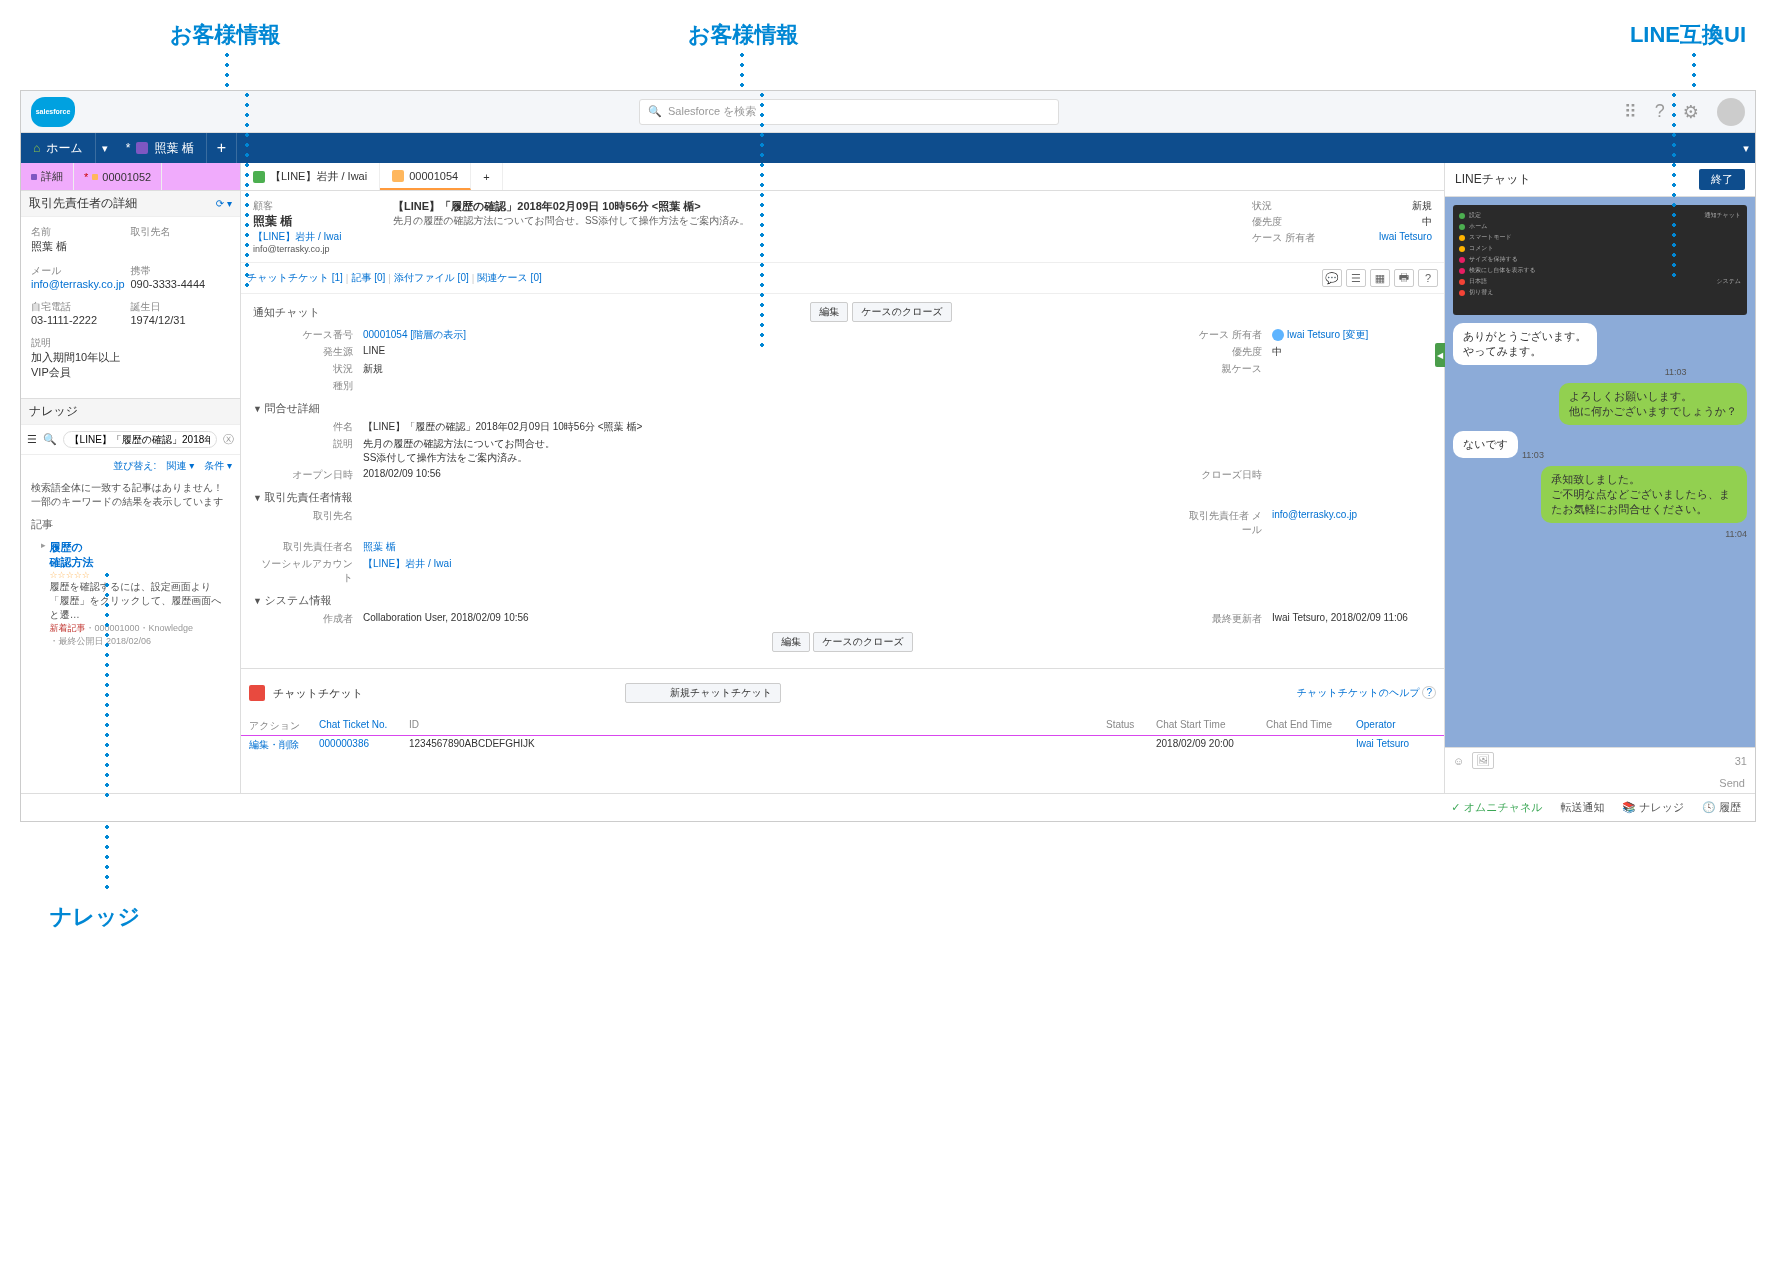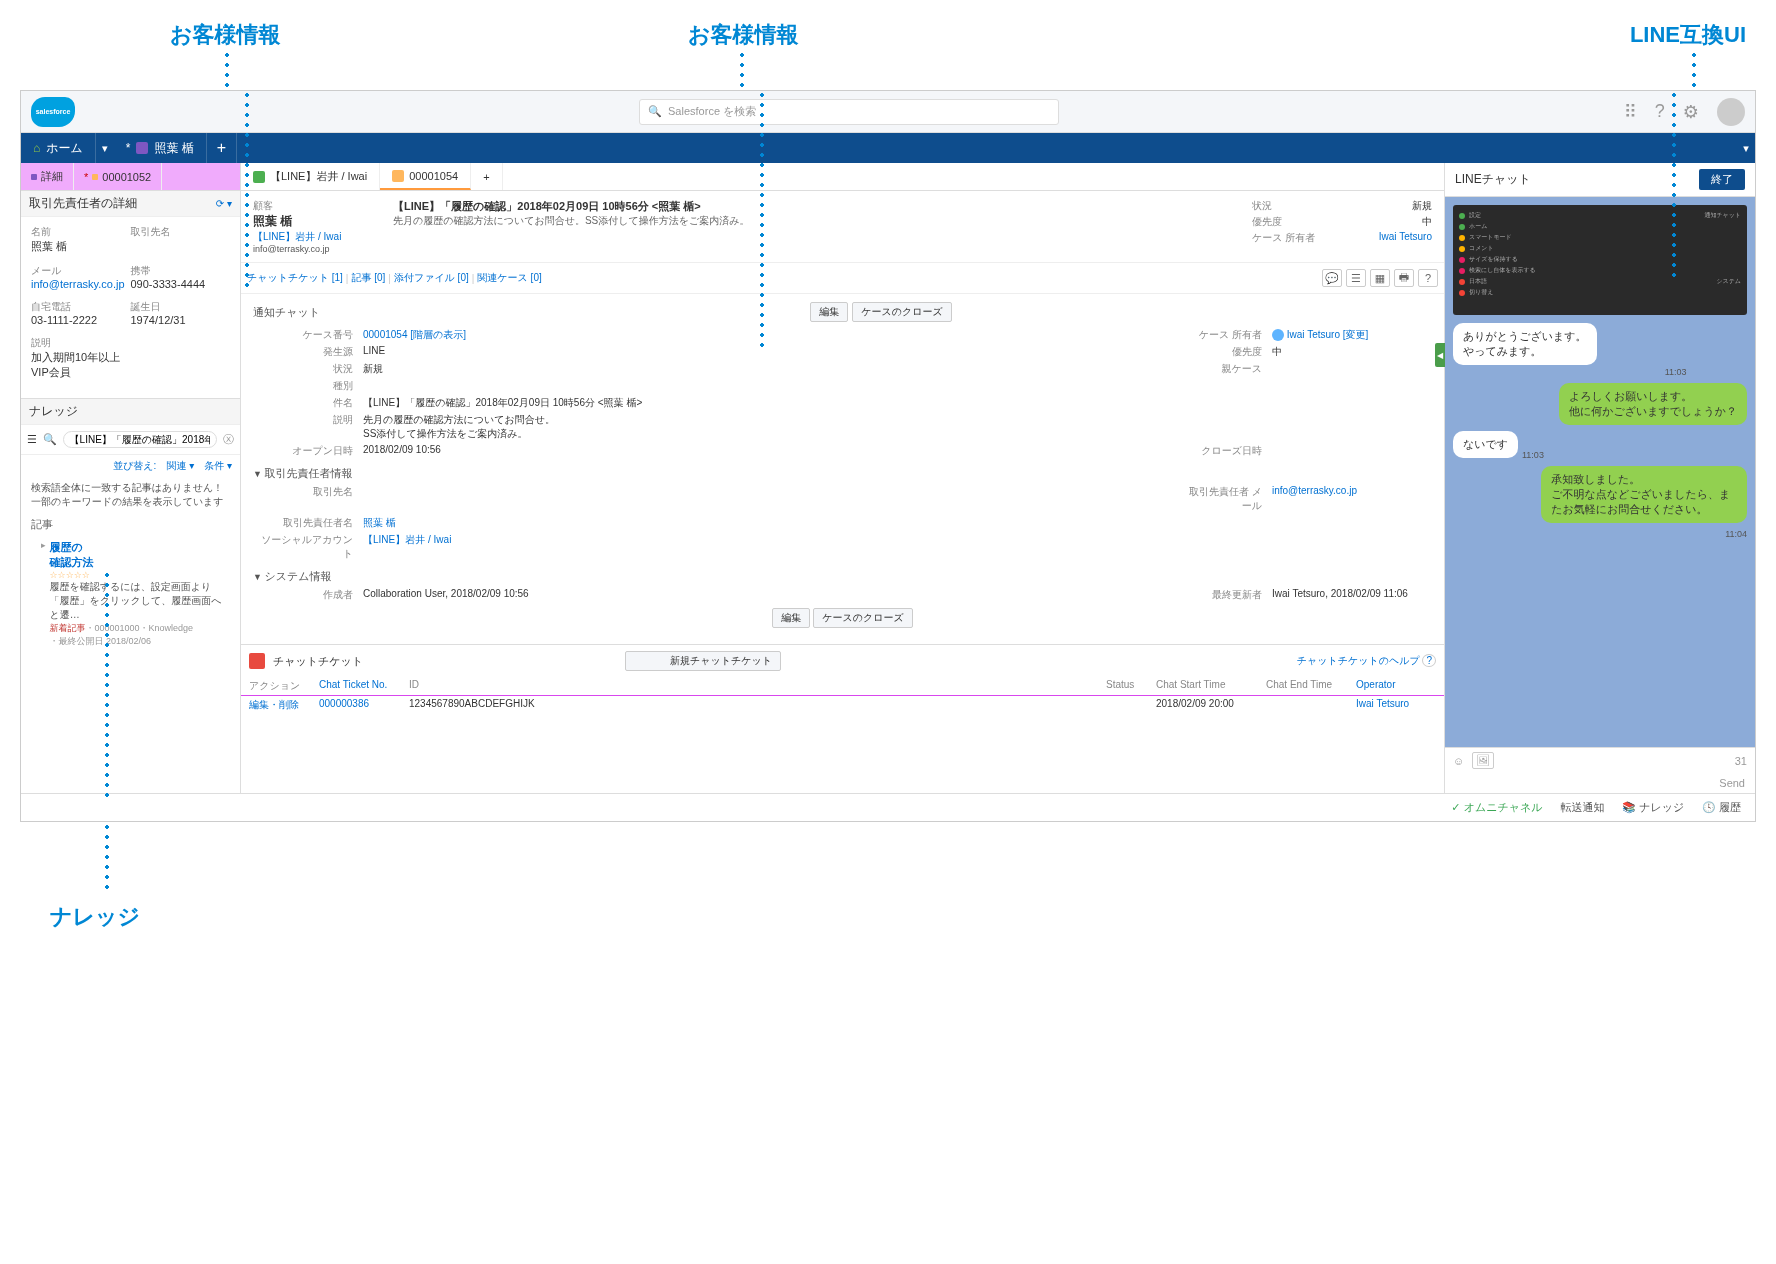--- a/index.html
+++ b/index.html
@@ -76,21 +76,21 @@
 .cd-row .k{width:110px;text-align:right;color:#888;font-size:10px;padding-right:10px;}
 .cd-row .v{flex:1;font-size:10px;}
 .cd-row .v.link{color:#0070d2;}
 .cd-row .k2{width:90px;text-align:right;color:#888;font-size:10px;padding-right:10px;}
 .cd-row .v2{width:160px;font-size:10px;}
 .cd-sec{color:#555;font-size:11px;margin:8px 0 4px;}
 .cd-sec::before{content:"▼ ";font-size:9px;}
 .chat-ticket{border-top:1px solid #ddd;margin-top:4px;}
 .ct-head{display:flex;align-items:center;padding:6px 8px;gap:8px;font-size:11px;}
 .ct-head .ic{width:16px;height:16px;background:#e84a3f;border-radius:2px;}
-.ct-head .new{margin:0 auto;padding-left:44px;}
+.ct-head .new{margin:8px auto;padding-left:44px;}
 .ct-head .help{margin-left:auto;color:#0070d2;font-size:10px;}
 .ct-table{font-size:10px;}
 .ct-table .hdr{display:flex;padding:2px 8px;color:#888;border-bottom:1px solid #d946ef;}
 .ct-table .row{display:flex;padding:2px 8px;}
 .ct-table .c1{width:70px;}
 .ct-table .c2{width:90px;color:#0070d2;}
 .ct-table .c3{flex:1;}
 .ct-table .c4{width:50px;}
 .ct-table .c5{width:110px;}
 .ct-table .c6{width:90px;}
@@ -336,20 +336,21 @@
             <span class="k">状況</span>
             <span class="v">新規</span>
             <span class="k2">親ケース</span>
             <span class="v2"></span>
           </div>
         <div class="cd-row">
             <span class="k">種別</span>
             <span class="v"></span>
           </div>
 
+        <div class="cd-sec">問合せ詳細</div>
         <div class="cd-row">
             <span class="k">件名</span>
             <span class="v">【LINE】「履歴の確認」2018年02月09日 10時56分 &lt;照葉 楯&gt;</span>
           </div>
         <div class="cd-row">
             <span class="k">説明</span>
             <span class="v">
               <div>先月の履歴の確認方法についてお問合せ。</div>
               <div>SS添付して操作方法をご案内済み。</div>
             </span>

